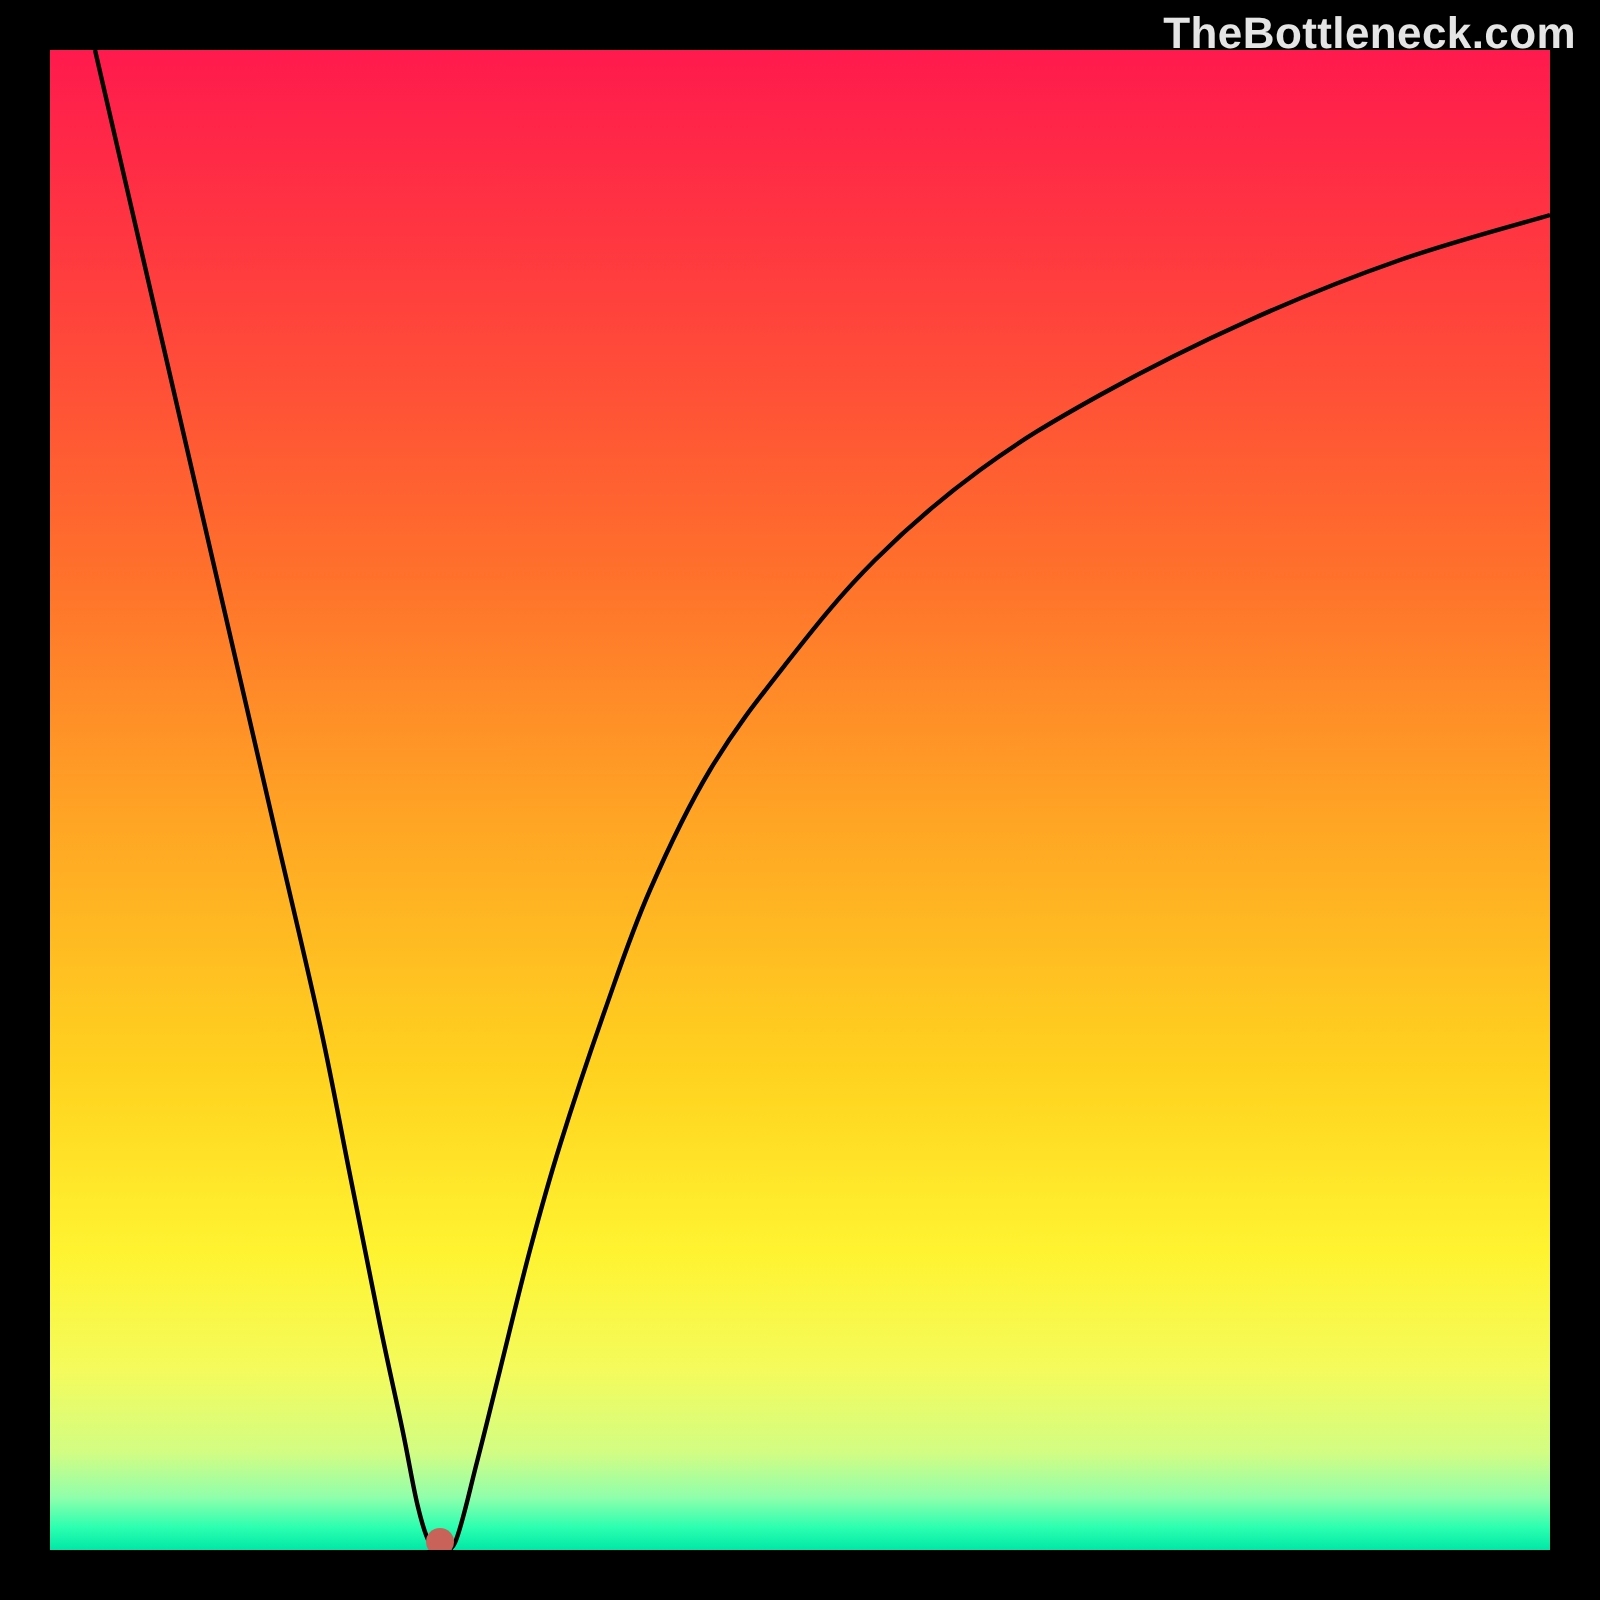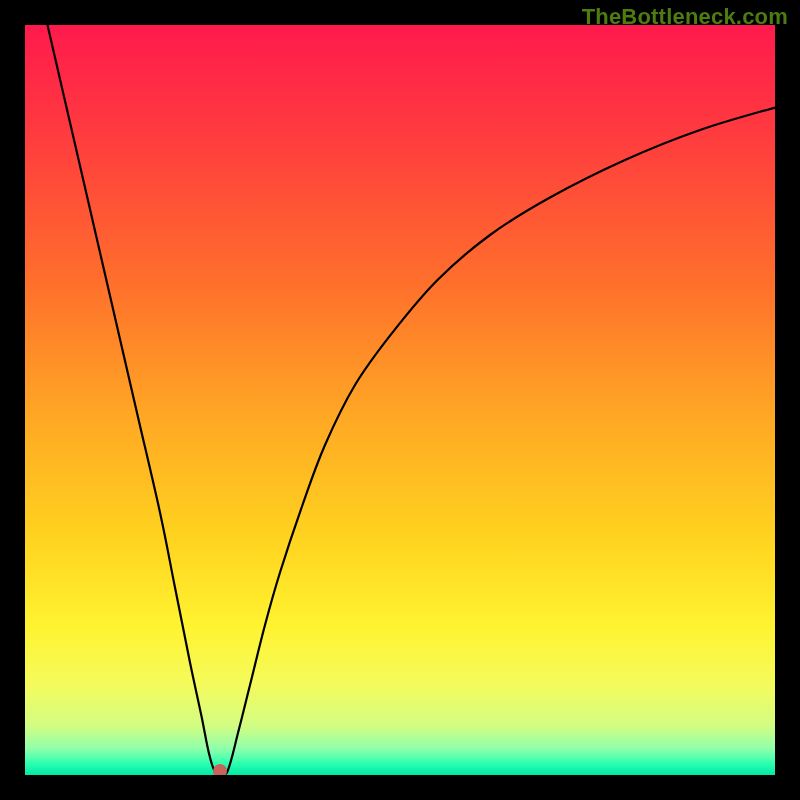--- a/index.html
+++ b/index.html
@@ -10,21 +10,21 @@
     height: 800px;
     background: #000;
   }
   .watermark {
     position: absolute;
     top: 4px;
     right: 12px;
     font-family: Arial, Helvetica, sans-serif;
     font-size: 22px;
     font-weight: 600;
-    color: #4d7c0f;
+    color: #e5e5e5;
     letter-spacing: 0.2px;
   }
   .plot {
     position: absolute;
     left: 25px;
     top: 25px;
     width: 750px;
     height: 750px;
     overflow: hidden;
   }

